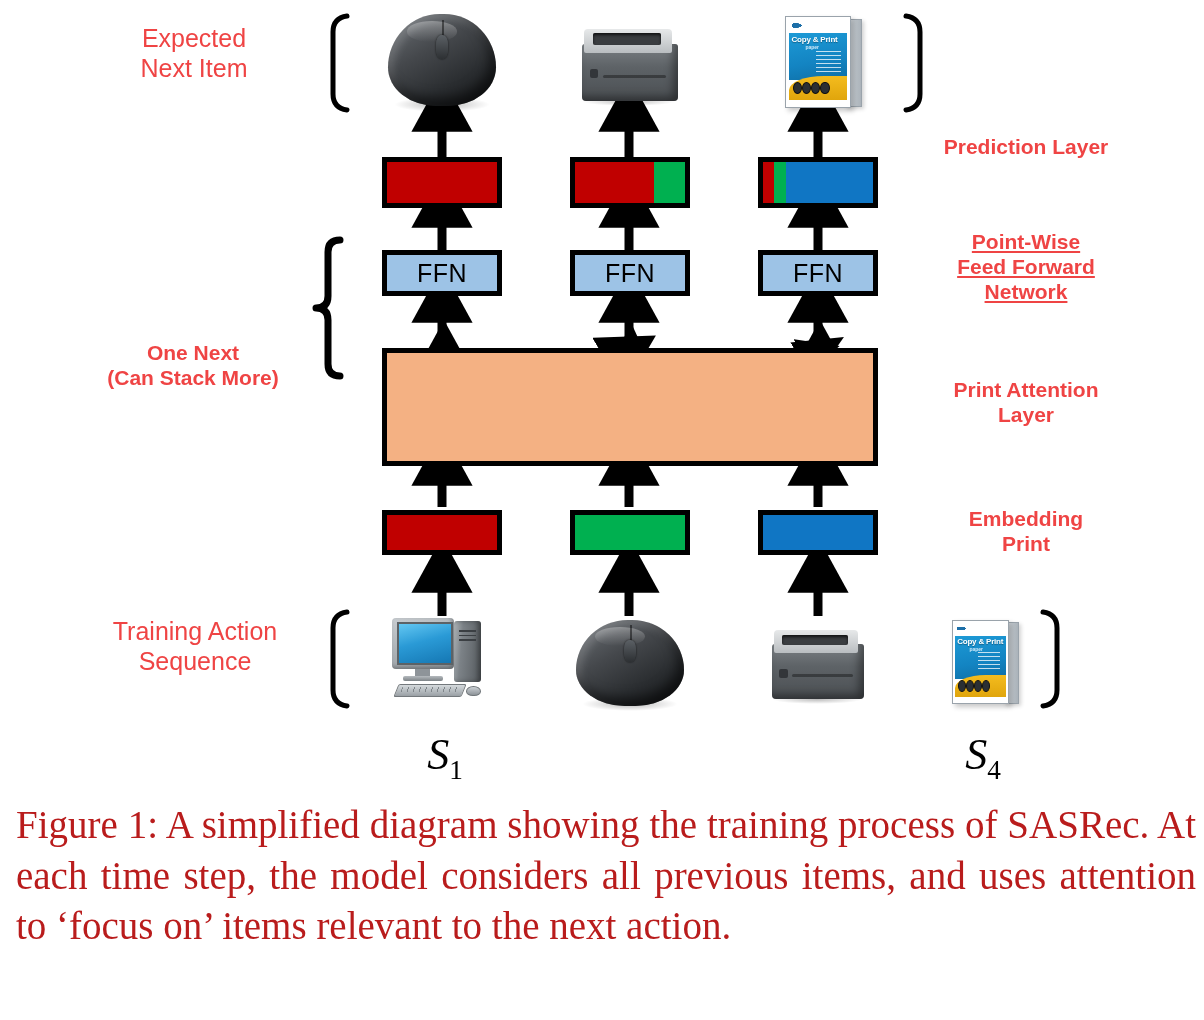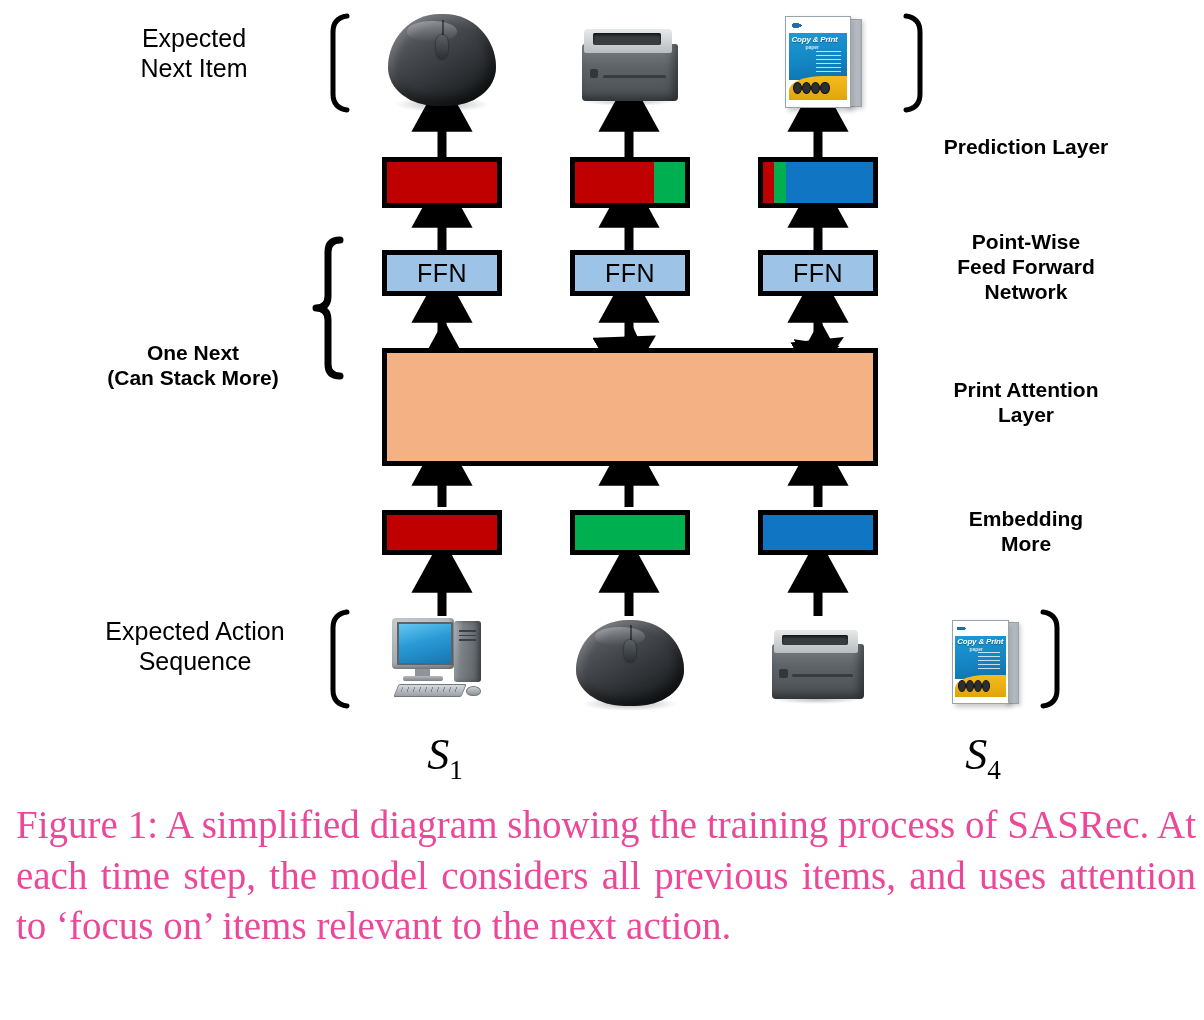--- a/index.html
+++ b/index.html
@@ -27,32 +27,32 @@
     width: 1204px;
     height: 790px;
     overflow: visible;
   }
   
   .lbl {
     position: absolute;
     text-align: center;
     line-height: 1.18;
     white-space: pre-line;
-    color: #000000;
+    color: #ef4444;
   }
   .lbl-reg { font-size: 25px; font-weight: 400; }
   .lbl-bold { font-size: 21px; font-weight: 700; }
   .lbl-right { font-size: 21px; font-weight: 700; text-align: center; }
 
   #label-expected { left: 78px; top: 24px; width: 232px; }
   #label-training { left: 70px; top: 617px; width: 250px; }
   #label-oneblock { left: 58px; top: 341px; width: 270px; }
 
   #label-prediction { left: 896px; top: 135px; width: 260px; }
-  #label-ffn-right  { left: 896px; top: 230px; width: 260px; }
+  #label-ffn-right  { left: 896px; top: 230px; width: 260px; text-decoration: underline; }
   #label-selfattn   { left: 896px; top: 378px; width: 260px; }
   #label-embedding  { left: 896px; top: 507px; width: 260px; }
 
   
   .box {
     position: absolute;
     box-sizing: border-box;
     border: 5px solid #000;
     overflow: hidden;
     display: flex;
@@ -181,21 +181,21 @@
   }
   .pp-yellow {
     position: absolute; left: 4%; top: 66%;
     width: 92%; height: 26%;
     background: linear-gradient(180deg,#f4bc1e,#e0a50c);
     border-radius: 60% 0 0 0;
   }
   .pp-title {
     position: absolute; left: 8%; top: 21%;
     width: 84%;
-    font-size: 8px; font-weight: 700; font-style: italic;
+    font-size: 8px; font-weight: 700; 
     color: #ffffff; letter-spacing: -.2px;
     text-shadow: 0 1px 1px rgba(0,0,0,.35);
     line-height: 1;
   }
   .pp-sub {
     position: absolute; left: 30%; top: 30%;
     font-size: 5px; font-weight: 700; color: #cfe9f8;
   }
   .pp-lines {
     position: absolute; left: 46%; top: 38%;
@@ -281,21 +281,21 @@
   #caption {
     position: absolute;
     left: 16px;
     top: 800px;
     width: 1180px;
     font-family: "Liberation Serif", serif;
     font-size: 39px;
     line-height: 1.30;
     text-align: justify;
     text-align-last: left;
-    color: #ec4899;
+    color: #b91c1c;
   }
 
   .sub-s {
     position: absolute;
     font-family: "Liberation Serif", serif;
     font-style: italic;
     font-size: 44px;
     text-align: center;
     color: #000;
     margin-top: 17px;
@@ -355,34 +355,34 @@
     <line x1="629" y1="157" x2="629" y2="112" stroke="#000" stroke-width="9" marker-end="url(#ah)"></line>
     <line x1="818" y1="157" x2="818" y2="112" stroke="#000" stroke-width="9" marker-end="url(#ah)"></line>
   </svg>
 
   <div class="lbl lbl-reg" id="label-expected">Expected
 Next Item</div>
 
   <div class="lbl lbl-bold" id="label-oneblock">One Next
 (Can Stack More)</div>
 
-  <div class="lbl lbl-reg" id="label-training">Expected Action
+  <div class="lbl lbl-reg" id="label-training">Training Action
 Sequence</div>
 
   <div class="lbl lbl-right" id="label-prediction">Prediction Layer</div>
 
   <div class="lbl lbl-right" id="label-ffn-right">Point-Wise
 Feed Forward
 Network</div>
 
   <div class="lbl lbl-right" id="label-selfattn">Print Attention
 Layer</div>
 
   <div class="lbl lbl-right" id="label-embedding">Embedding
-More</div>
+Print</div>
 
   <div class="item" style="left:388px; top:14px; width:108px; height:92px;">
     <div class="mouse-shadow"></div>
     <div class="mouse-body">
       <div class="mouse-gloss"></div>
       <div class="mouse-split"></div>
       <div class="mouse-wheel"></div>
     </div>
   </div>
 

